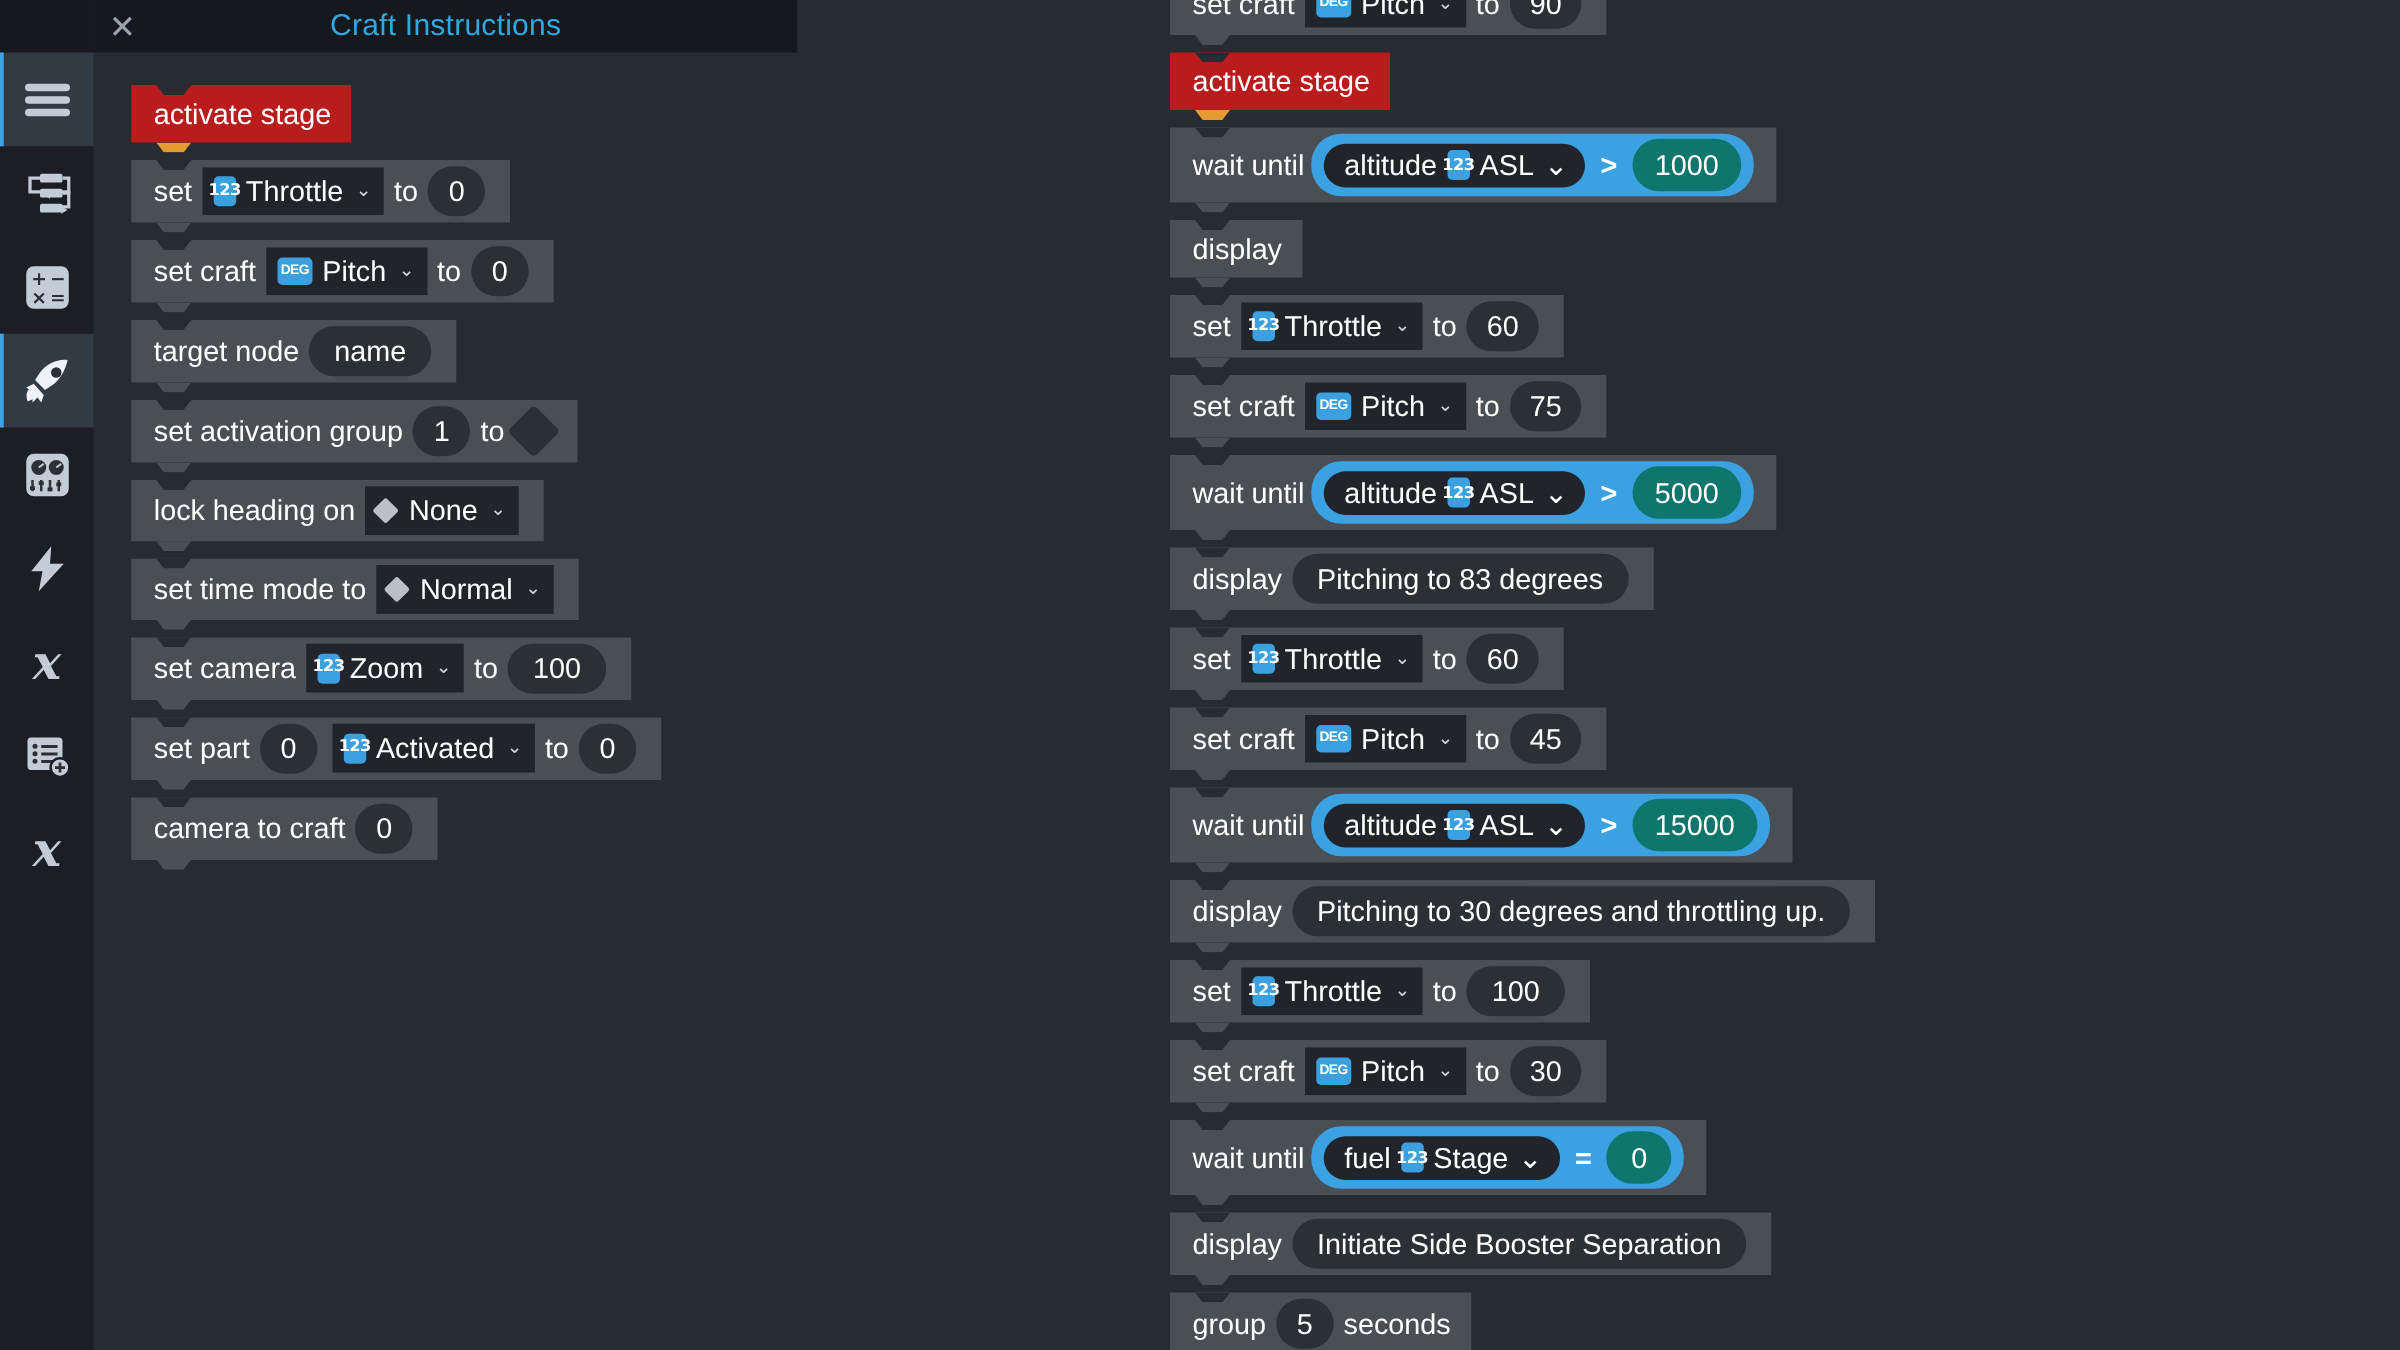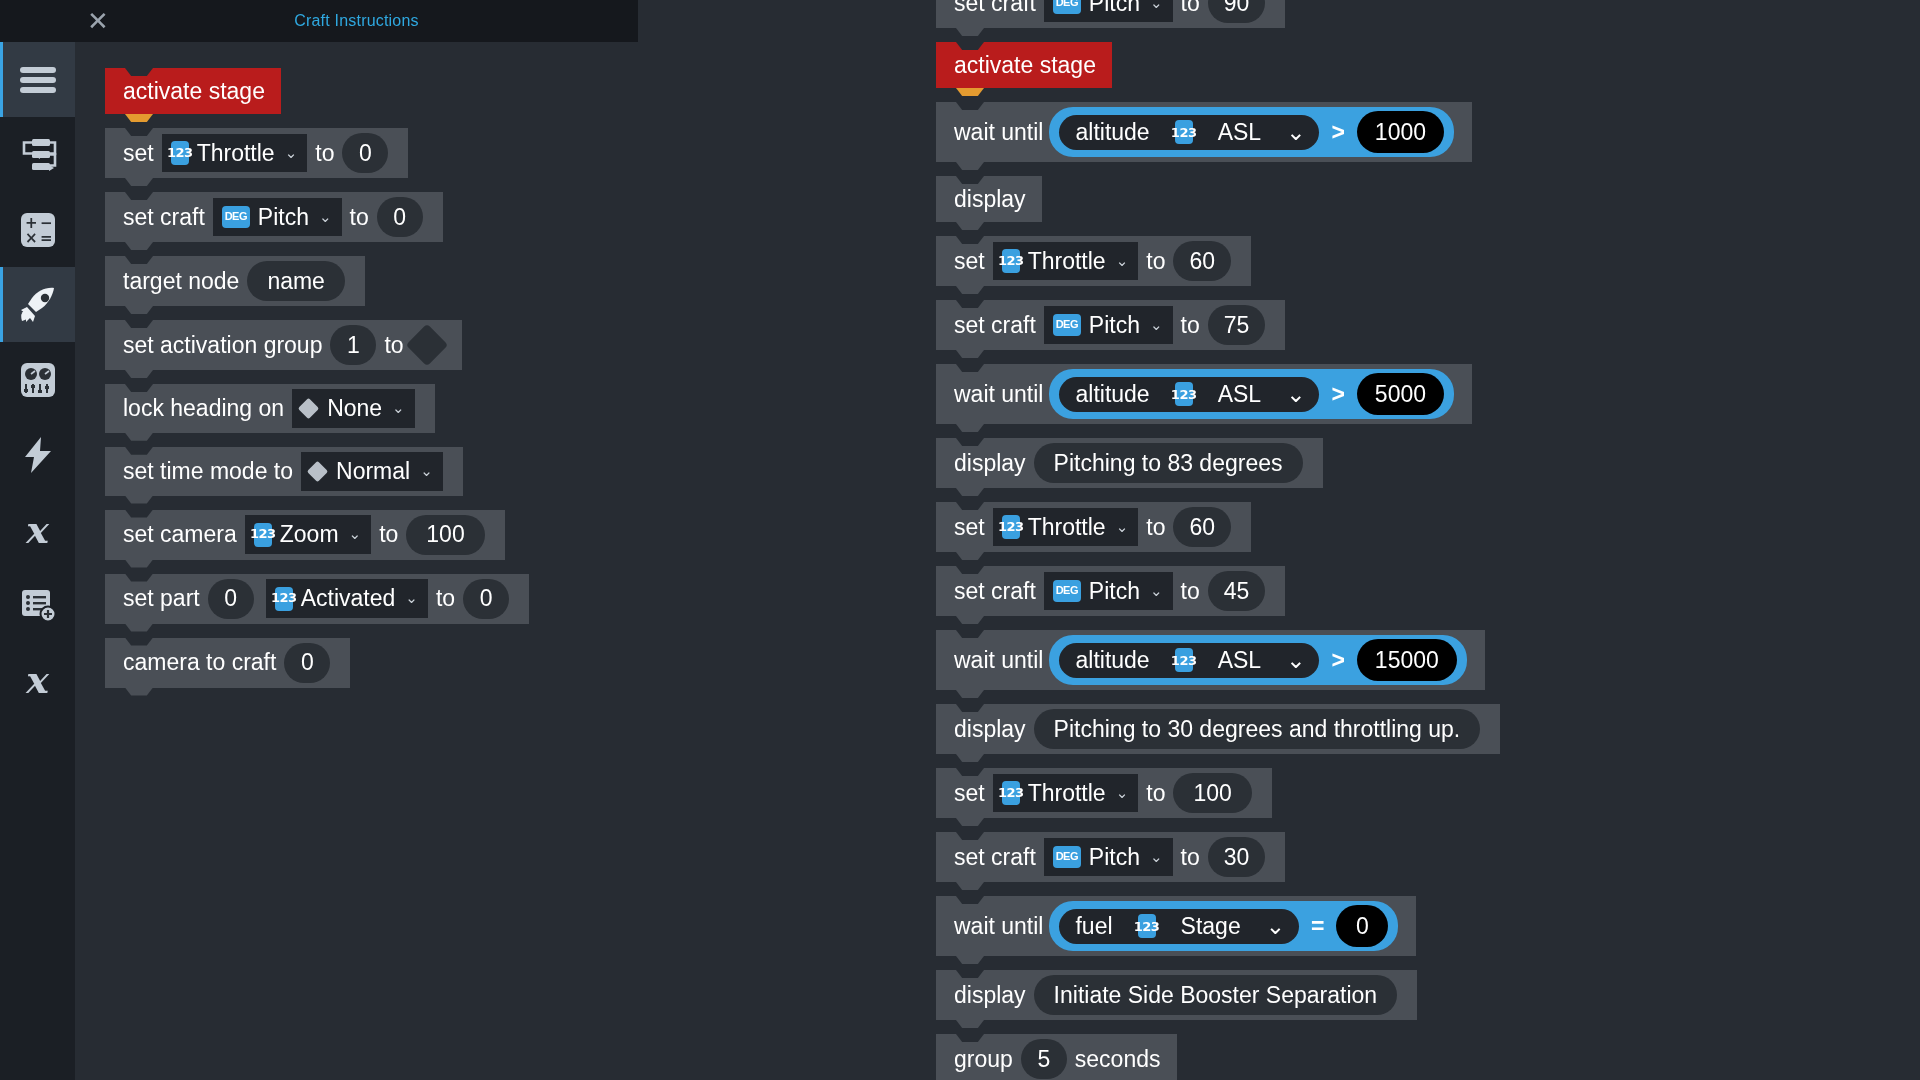--- a/index.html
+++ b/index.html
@@ -47,21 +47,21 @@
     position: absolute; left: 0; top: 0; width: 563px; height: 42px;
     background: #15181d;
     display:flex; align-items:center;
   }
   .close-x {
     width: 46px; height: 42px; display:flex; align-items:center; justify-content:center;
     color:#9aa3ad; font-size: 26px; line-height:1; cursor:pointer;
     font-family:"Liberation Sans", sans-serif; font-weight: 300;
   }
   .panel-title {
-    flex: 1; text-align:center; color:#2fa8e0; font-size:16px;
+    flex: 1; text-align:center; color:#2fa8e0; font-size:24px;
     letter-spacing:.2px; padding-right:46px;
   }
   .panel-body {
     position:absolute; left:0; top:42px; right:0; bottom:0;
     padding: 26px 0 0 30px;
   }
 
   
   .panel-right {
     position:absolute; left:638px; top:0; right:0; bottom:0;
@@ -139,28 +139,28 @@
   }
 
   
   .reporter {
     display:inline-flex; align-items:center;
     background:#3ba1e0; color:#fff;
     padding: 4px 10px; margin: 0 4px;
     border-radius: 24px; position:relative;
   }
   .reporter .inner {
-    display:inline-flex; align-items:center; gap:25px;
+    display:inline-flex; align-items:center; gap:8px;
     background:#21252b; border-radius:22px;
     padding: 4px 14px 4px 16px; font-size:23px;
   }
   .reporter .op { padding: 0 12px; font-size:23px; font-weight:bold; color:#fff; }
   .reporter .val {
     display:inline-flex; align-items:center; justify-content:center;
-    background:#000000; border-radius:22px; min-width:52px; height:42px;
+    background:#0f766e; border-radius:22px; min-width:52px; height:42px;
     padding: 0 18px; font-size:23px;
   }
 </style>
 </head>
 <body>
 
 <div id="root">
 
   <div class="rail">
     <div class="rail-head"></div>

